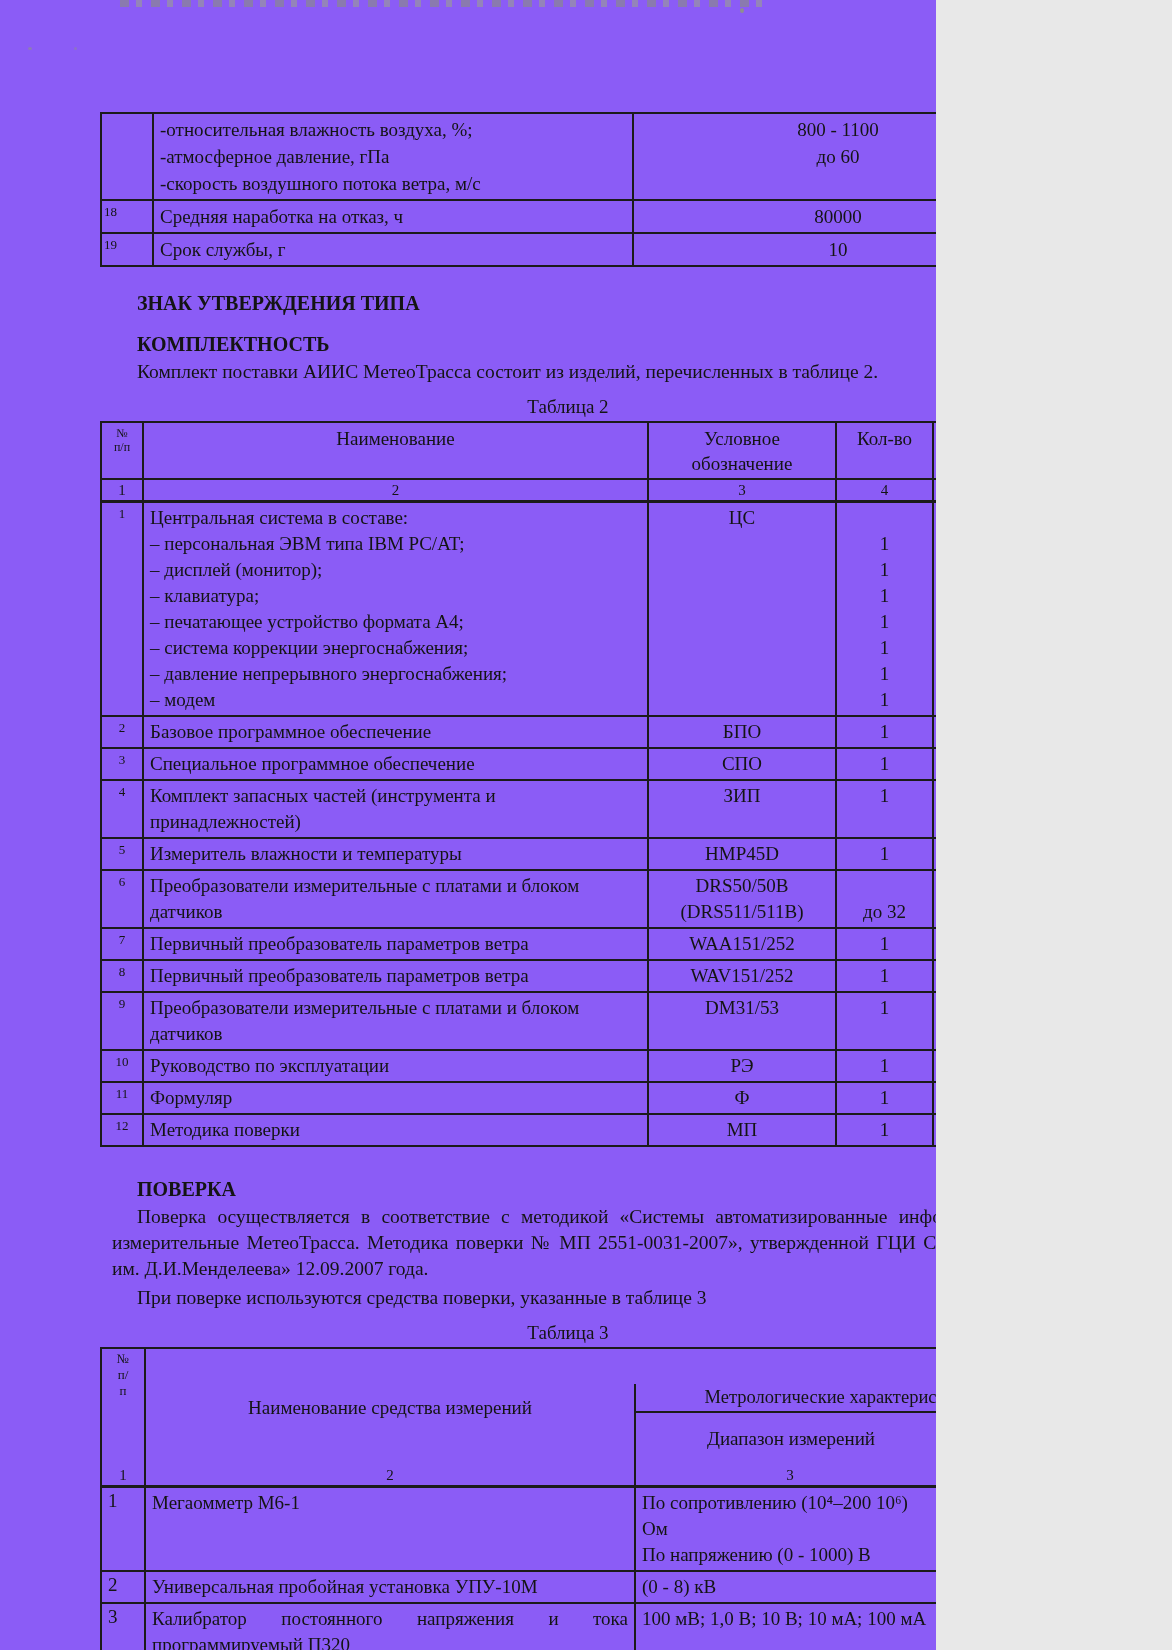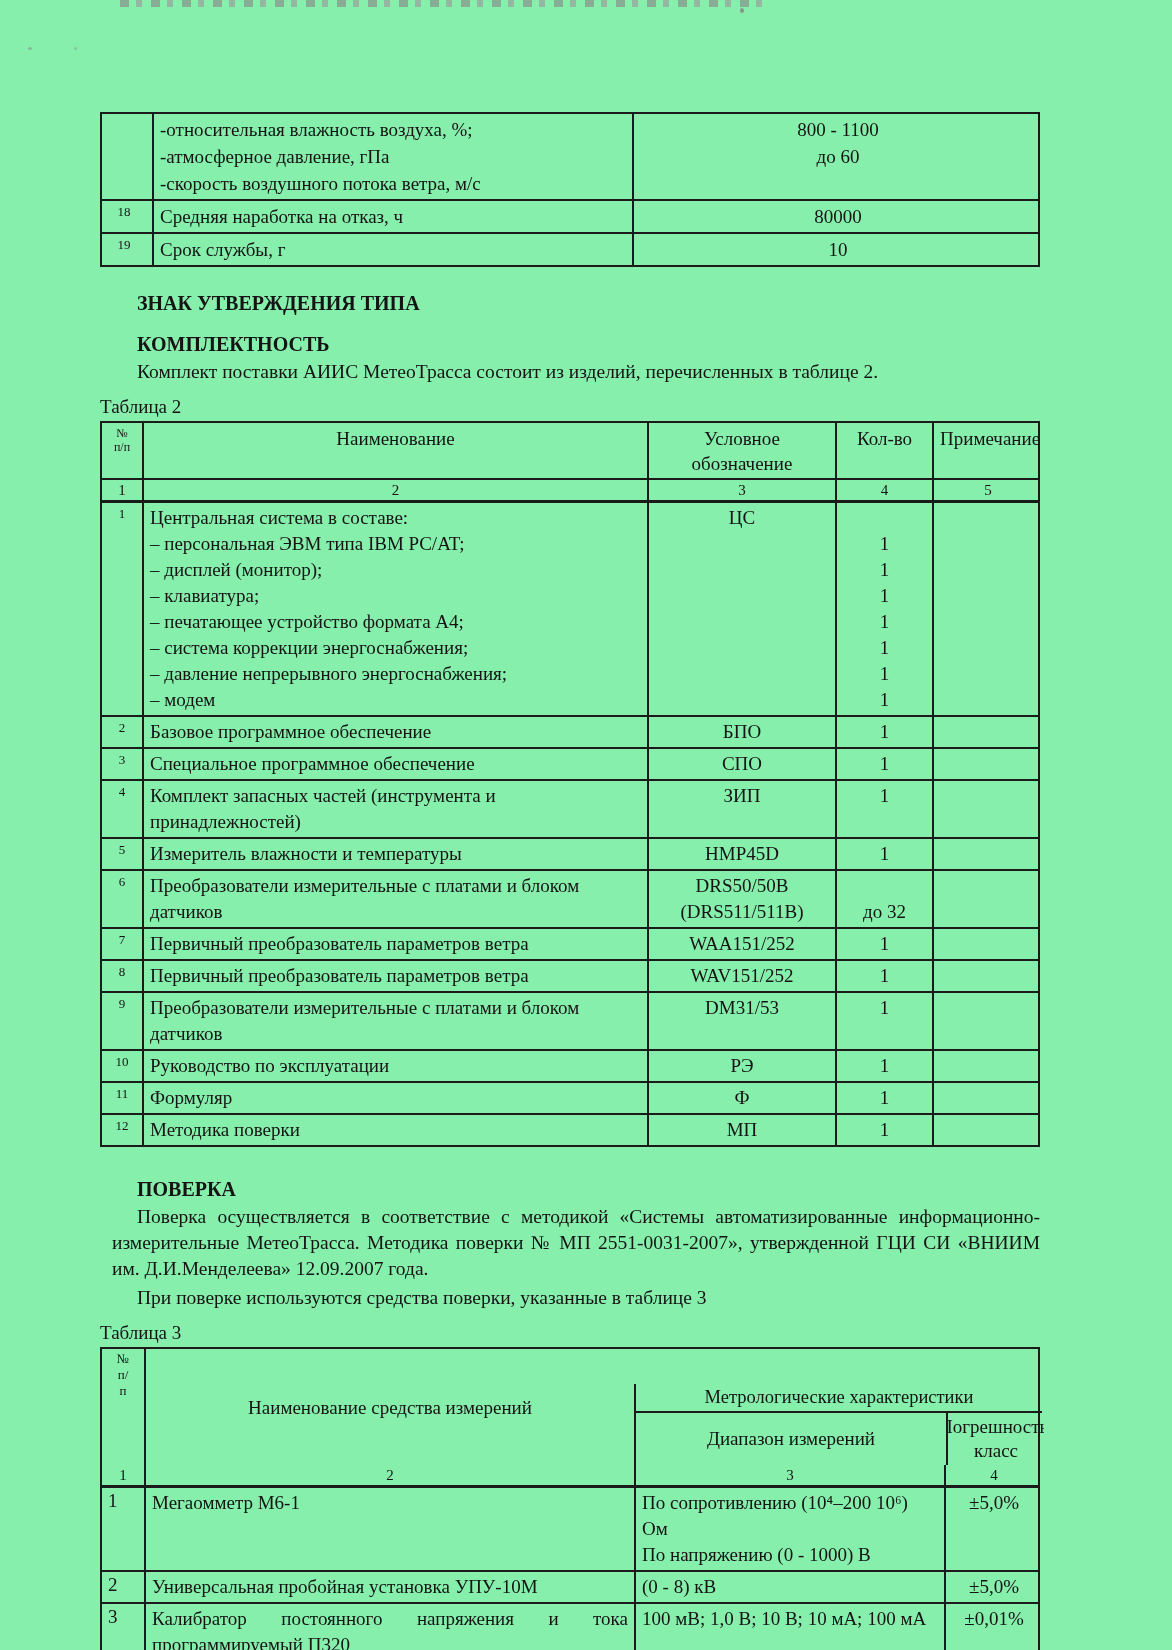--- a/index.html
+++ b/index.html
@@ -1,17 +1,17 @@
 <!DOCTYPE html>
 <html><head>
 <meta charset="utf-8">
 <style>
   html,body{margin:0;padding:0;background:#e8e8e8;}
   .page{
-    position:relative; width:1172px; height:1650px; background:#86efac;
+    position:relative; width:936px; height:1650px; background:#8b5cf6;
     font-family:"Liberation Serif","DejaVu Serif",serif; color:#141414;
     overflow:hidden;
   }
   
   .smudge{
     position:absolute; top:0; left:120px; width:645px; height:7px;
     background:repeating-linear-gradient(90deg,#8a8a8a 0 9px,transparent 9px 16px,#9a9a9a 16px 22px,transparent 22px 31px);
     opacity:.65; filter:blur(0.6px);
   }
   .speck{position:absolute; background:#8f8f8f; border-radius:50%;}
@@ -21,39 +21,39 @@
 
   .content{margin-left:100px; width:940px;}
 
   
   .tbl{border:2px solid #1b1b1b; box-sizing:border-box;}
   .trow{display:grid; box-sizing:border-box;}
   .trow + .trow{border-top:2px solid #1b1b1b;}
   .c{box-sizing:border-box; padding:2px 6px; overflow:hidden;}
   .c + .c{border-left:2px solid #1b1b1b;}
   .ln{line-height:26px; min-height:26px;}
-  .cnum{text-align:center; padding-left:2px; padding-right:8px;}
+  .cnum{text-align:left; padding-left:2px; padding-right:8px;}
   .ctr{text-align:center;}
   .sm{font-size:13px; line-height:18px;}
   .hc{text-align:center; font-size:19px; line-height:25px;}
   .justify{text-align:justify; line-height:26px;}
 
   
   .t1 .trow{grid-template-columns:50px 480px 410px;}
   .t1{margin-top:112px; font-size:19px;}
   .t1 .ln{line-height:27px; min-height:27px;}
 
   
   .h{font-size:20px; font-weight:700; margin:0 0 0 37px; line-height:24px;}
   .h.h1{margin-top:24px;}
   .h.h2{margin-top:17px;}
   .h.h3{margin-top:30px;}
   .para{font-size:19.5px; line-height:26px; text-align:justify; text-indent:25px;
         margin:3px 0 0 12px; width:928px;}
-  .caption{font-size:19px; text-align:left; padding-right:4px; margin-top:11px;}
+  .caption{font-size:19px; text-align:center; padding-right:4px; margin-top:11px;}
 
   
   .t2{margin-top:3px; font-size:19px;}
   .t2 .trow{grid-template-columns:40px 505px 188px 97px 110px;}
   .t2 .thead .c{padding-top:3px;}
   .t2 .tnums{font-size:15px;}
   .t2 .tnums .c{text-align:center; line-height:20px; padding:0 2px;}
   .t2 .tnums{border-bottom:1px solid #1b1b1b;}
   .t2 .rnum{font-size:13px; line-height:18px; text-align:center; padding:2px;}
   .hnum{font-size:12px; line-height:14px; text-align:center; padding:3px 1px;}

